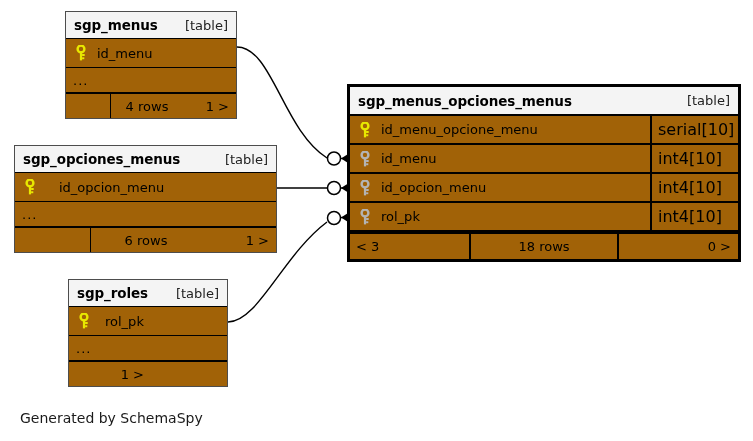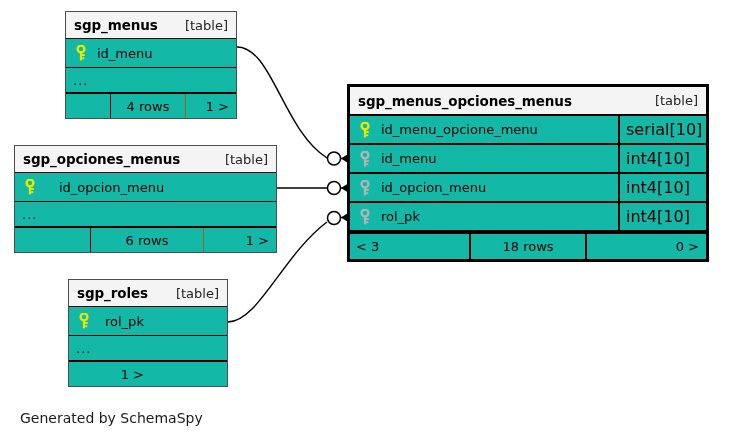--- a/index.html
+++ b/index.html
@@ -30,21 +30,21 @@
     top: 0;
     width: 753px;
     height: 441px;
     z-index: 1;
   }
 
   
   .tbl {
     position: absolute;
     z-index: 2;
-    background: #14b8a6;
+    background: #a16207;
     border: 1px solid #4d4d4d;
     box-sizing: border-box;
     font-size: 13px;
     color: #000000;
     text-align: right;
   }
   .tbl.main {
     border: 3px solid #000000;
     z-index: 3;
   }
@@ -134,21 +134,21 @@
   }
   .tbl.main .tfoot { border-top: 2px solid #000000; height: 27px; }
   .fcell {
     display: flex;
     align-items: center;
     box-sizing: border-box;
     height: 100%;
     white-space: nowrap;
   }
   .fleft  { justify-content: flex-start; padding-left: 6px; }
-  .fmid   { justify-content: center; border-left: 1px solid #000; border-right: 1px solid #a16207; }
+  .fmid   { justify-content: center; border-left: 1px solid #000; border-right: 3px solid #a16207; }
   .fright { justify-content: flex-end; padding-right: 7px; }
   .tbl.main .fmid { border-left: 2px solid #000; border-right: 2px solid #000; }
 
   
   #caption {
     position: absolute;
     left: 20px;
     top: 410px;
     font-size: 14px;
     color: #1a1a1a;
@@ -265,21 +265,21 @@
     </div>
 
     <div class="ellipsis">...</div>
 
     <div class="tfoot">
       <span class="fcell fleft" style="width:36px;"></span>
       <span class="fcell fright" style="width:46px;">1 &gt;</span>
     </div>
   </div>
 
-  <div class="tbl main" id="tbl-junction" style="left:347px; top:84px; width:362px;">
+  <div class="tbl main" id="tbl-junction" style="left:347px; top:84px; width:394px;">
 
     <div class="thead">
       <span class="tname">sgp_menus_opciones_menus</span>
       <span class="ttag">[table]</span>
     </div>
 
     <div class="row">
       <span class="colname">
         <svg class="keyicon" viewBox="0 0 14 16">
           <circle cx="7" cy="4" r="3.4" fill="none" stroke="#e8e800" stroke-width="2.4"></circle>

